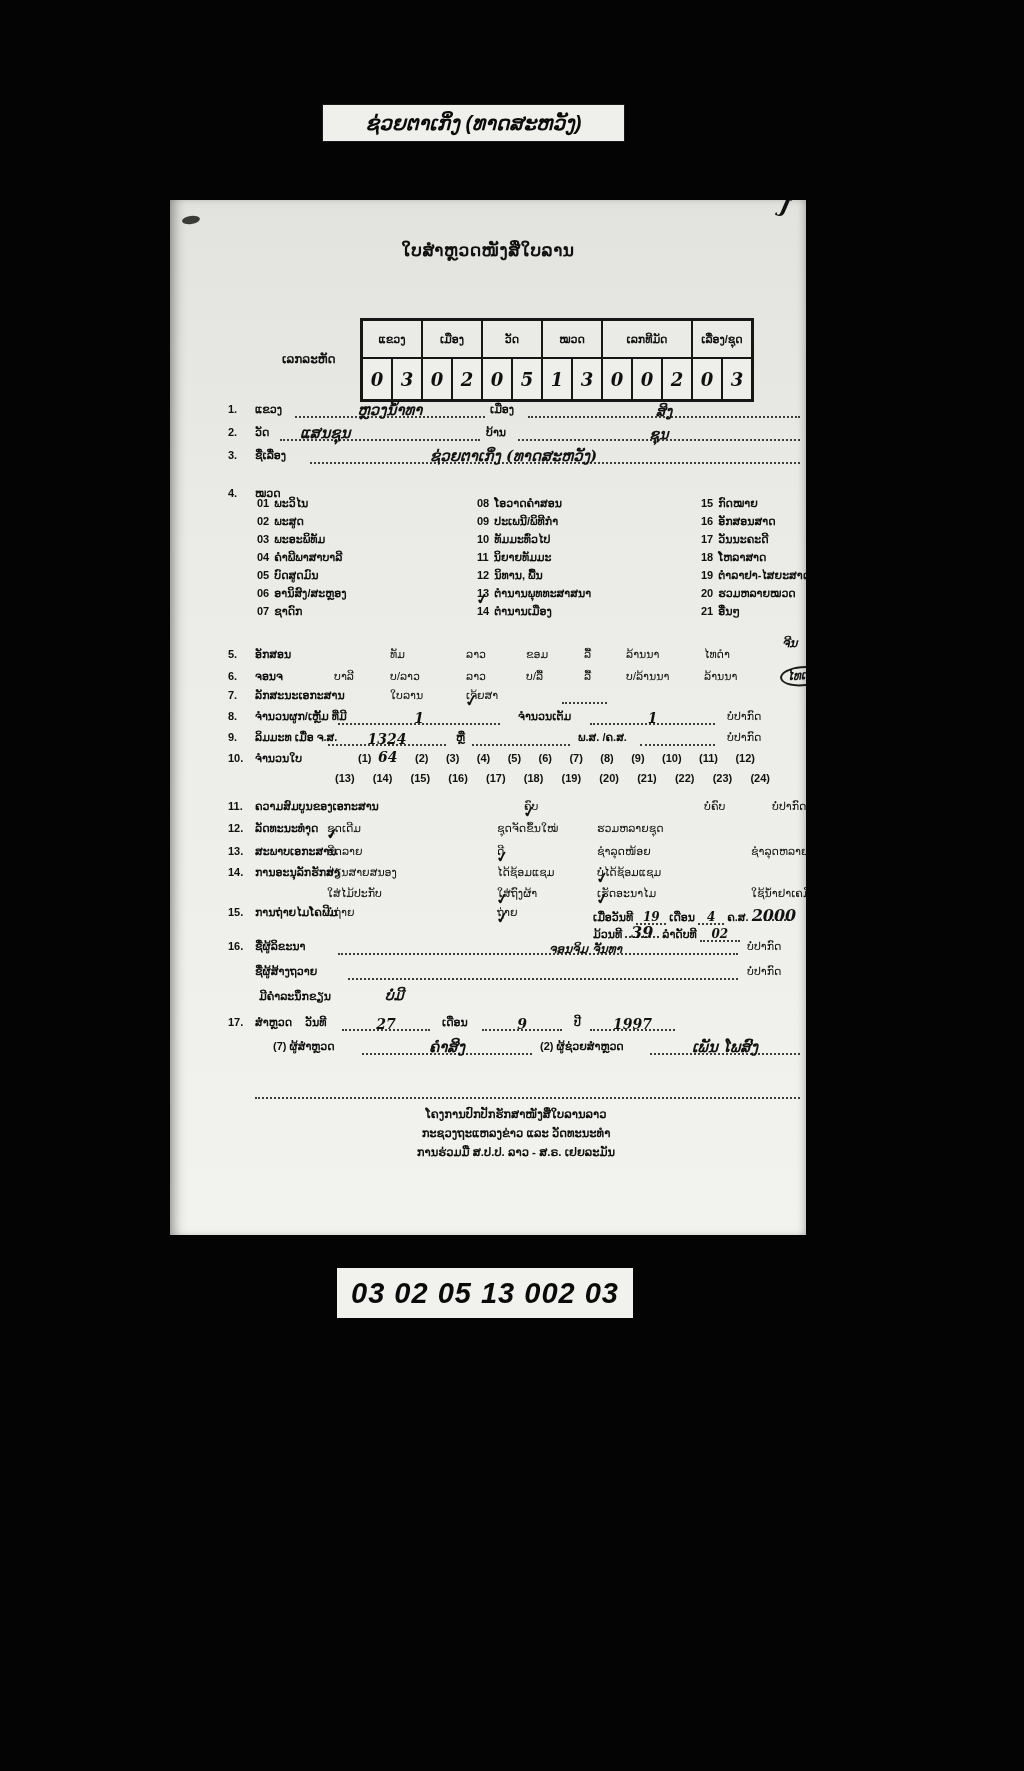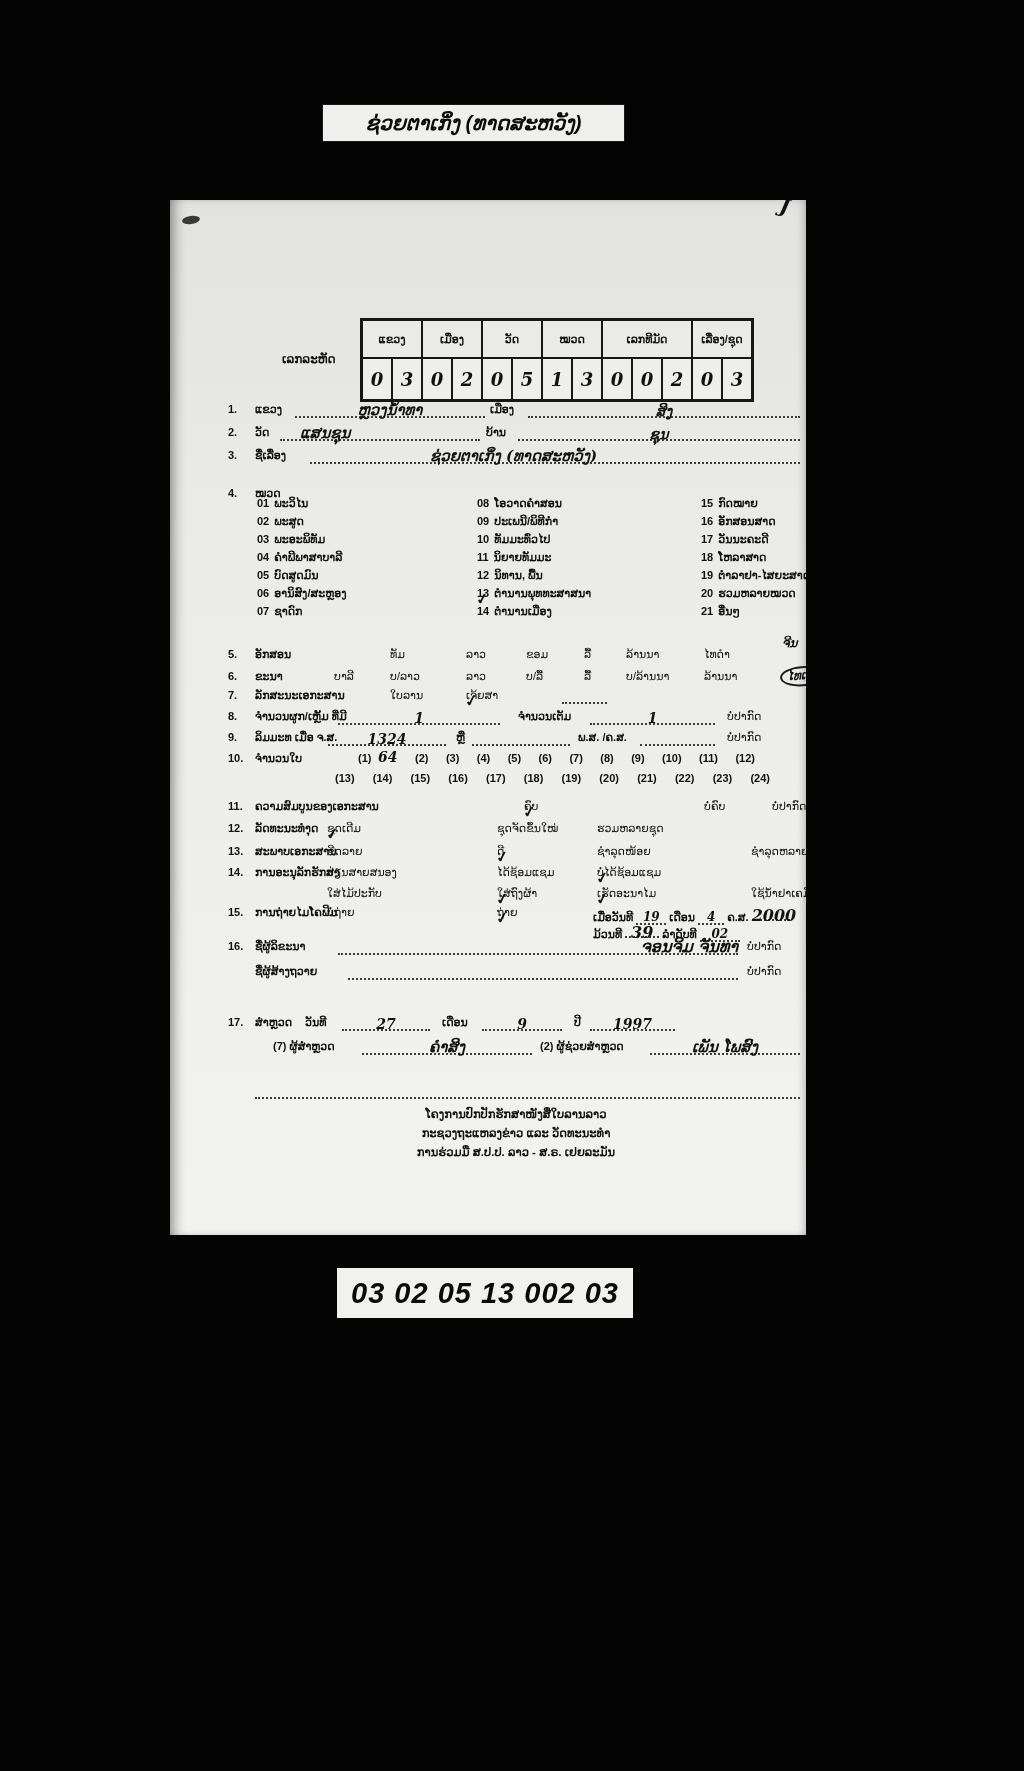--- a/index.html
+++ b/index.html
@@ -41,20 +41,21 @@
 <body>
 
 <div class="banner">
   <span>ຊ່ວຍຕາເກິ່ງ (ທາດສະຫວັງ)</span>
 </div>
 
 <div class="page">
   <div class="smudge"></div>
   <div class="pagemark">J</div>
 
+  <div class="ftitle">ໃບສຳຫຼວດໜັງສືໃບລານ</div>
 
   <div class="codelabel">ເລກລະຫັດ</div>
   <div class="codetable">
     <div class="ch sp2">ແຂວງ</div>
     <div class="ch sp2">ເມືອງ</div>
     <div class="ch sp2">ວັດ</div>
     <div class="ch sp2">ໝວດ</div>
     <div class="ch sp3">ເລກທີມັດ</div>
     <div class="ch sp2">ເລື່ອງ/ຊຸດ</div>
     <div class="cd">0</div>
@@ -145,21 +146,21 @@
     <span class="opt" style="left:352px"><span class="cb"></span><span>ຂອມ</span></span>
     <span class="opt" style="left:410px"><span class="cb"></span><span>ລື້</span></span>
     <span class="opt" style="left:452px"><span class="cb"></span><span>ລ້ານນາ</span></span>
     <span class="opt" style="left:530px"><span class="cb"></span><span>ໄທດຳ</span></span>
     <span class="opt" style="left:598px"><span class="cb"></span></span>
     <span class="opt" style="left:612px;top:-12px"><span class="hw" style="font-size:12px">ຈີນ</span></span>
   </div>
 
   <div class="row" style="top:470px">
     <span class="no">6.</span>
-    <span class="lbl">ຂະນາ</span>
+    <span class="lbl">ຈອນຈ</span>
     <span class="opt" style="left:160px"><span class="cb"></span><span>ບາລີ</span></span>
     <span class="opt" style="left:216px"><span class="cb"></span><span>ບ/ລາວ</span></span>
     <span class="opt" style="left:292px"><span class="cb"></span><span>ລາວ</span></span>
     <span class="opt" style="left:352px"><span class="cb"></span><span>ບ/ລື້</span></span>
     <span class="opt" style="left:410px"><span class="cb"></span><span>ລື້</span></span>
     <span class="opt" style="left:452px"><span class="cb"></span><span>ບ/ລ້ານນາ</span></span>
     <span class="opt" style="left:530px"><span class="cb"></span><span>ລ້ານນາ</span></span>
     <span class="opt" style="left:598px"><span class="cb"></span></span>
     <span class="opt" style="left:610px;top:-4px"><span class="hw circled" style="font-size:12px">ໄທເໜືອ</span></span>
   </div>
@@ -294,28 +295,32 @@
       <span class="iblank" style="width:34px"><span class="hw" style="font-size:16px">39</span></span>
       <span style="font-weight:bold">ລຳດັບທີ</span>
       <span class="iblank" style="width:40px"><span class="hw" style="font-size:12px">02</span></span>
     </span>
   </div>
 
   <div class="row" style="top:740px">
     <span class="no">16.</span>
     <span class="lbl">ຊື່ຜູ້ລິຂະນາ</span>
     <span class="blank" style="left:168px;width:400px">
-        <span class="hw" style="font-size:16px;text-align:right;padding-left:95px">ຈອນຈິມ ຈັນທາ</span>
+        <span class="hw" style="font-size:12px;text-align:center;padding-left:95px">ຈອນຈິມ ຈັນທາ</span>
       </span>
     <span class="opt" style="left:573px"><span class="cb"></span><span>ບໍ່ປາກົດ</span></span>
   </div>
   <div class="row" style="top:765px">
     <span class="lbl">ຊື່ຜູ້ສ້າງຖວາຍ</span>
     <span class="blank" style="left:178px;width:390px"></span>
     <span class="opt" style="left:573px"><span class="cb"></span><span>ບໍ່ປາກົດ</span></span>
+  </div>
+  <div class="row" style="top:790px">
+    <span class="opt" style="left:85px"><span class="cb"></span><span style="font-weight:bold">ມີຄຳລະນຶກຂຽນ</span></span>
+    <span class="opt" style="left:215px;top:-3px"><span class="hw">ບໍ່ມີ</span></span>
   </div>
 
   <div class="row" style="top:816px">
     <span class="no">17.</span>
     <span class="lbl">ສຳຫຼວດ</span>
     <span class="inlbl" style="left:135px">ວັນທີ</span>
     <span class="blank" style="left:172px;width:88px">
         <span class="hw">27</span>
       </span>
     <span class="inlbl" style="left:272px">ເດືອນ</span>

